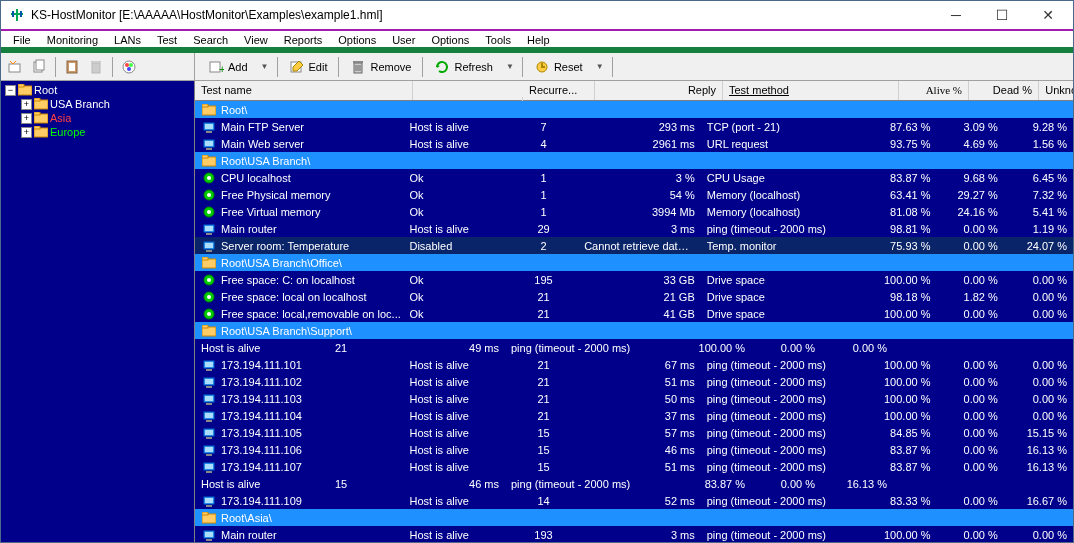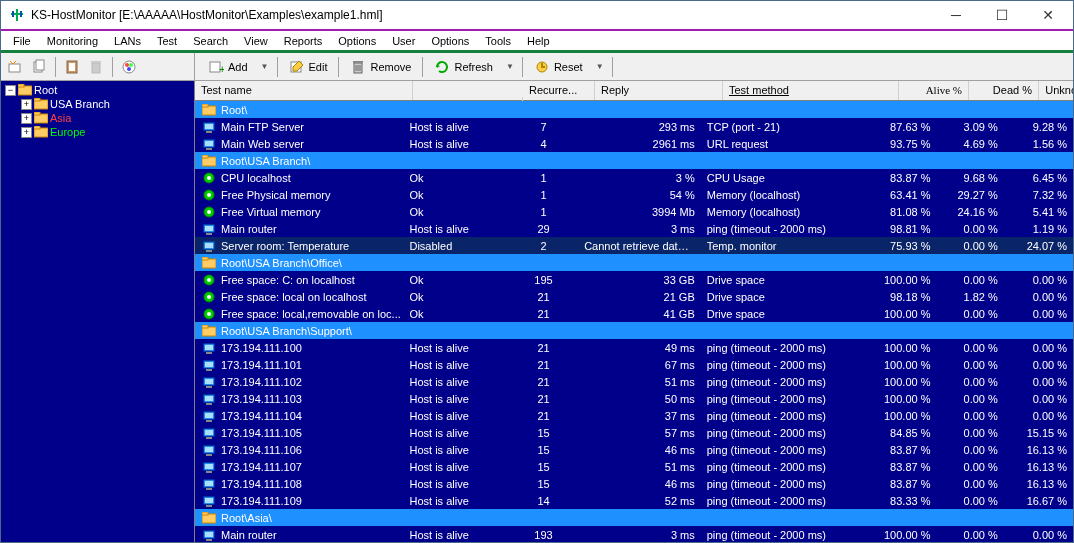--- a/index.html
+++ b/index.html
@@ -3,21 +3,21 @@
 <meta charset="utf-8">
 <style>
 *{margin:0;padding:0;box-sizing:border-box;font-family:Tahoma,Arial,sans-serif;font-size:11px}
 body{background:#fff;overflow:hidden}
 .window{width:1074px;height:543px;border:1px solid #4a6a8a;display:flex;flex-direction:column}
 .titlebar{height:30px;background:#fff;display:flex;align-items:center;padding:0 2px;border-bottom:2px solid #a21caf}
 .titlebar .app-icon{width:16px;height:16px;margin:0 6px;display:inline-flex;align-items:center;justify-content:center}
 .titlebar .title{flex:1;color:#000;font-size:12px}
 .win-controls{display:flex;gap:0}
 .win-btn{width:46px;height:30px;display:flex;align-items:center;justify-content:center;cursor:pointer;font-size:14px;color:#333}
-.menubar{height:22px;display:flex;align-items:flex-end;padding:0 4px;border-bottom:3px solid #15803d;background:#fff}
+.menubar{height:22px;display:flex;align-items:flex-start;padding:0 4px;border-bottom:6px solid #15803d;background:#fff}
 .menubar span{padding:3px 8px;cursor:pointer}
 .toolbar-row{height:28px;display:flex;border-bottom:1px solid #a0a0a0;background:#f0f0f0}
 .toolbar-left{width:194px;display:flex;align-items:center;padding:0 4px;gap:4px;border-right:1px solid #a0a0a0}
 .toolbar-right{flex:1;display:flex;align-items:center;padding:0 6px;gap:2px}
 .tb-icon{width:20px;height:20px;display:inline-flex;align-items:center;justify-content:center;cursor:pointer}
 .tb-sep{width:1px;height:20px;background:#a0a0a0;margin:0 2px}
 .tb-btn{display:flex;align-items:center;gap:4px;padding:2px 6px;cursor:pointer;border:1px solid transparent}
 .tb-dd{font-size:8px;color:#555;padding:0 4px;cursor:pointer}
 .content{flex:1;display:flex;overflow:hidden}
 .tree-pane{width:194px;background:#00008b;color:#fff;border-right:1px solid #808080;overflow:auto;padding:2px}
@@ -226,21 +226,21 @@
           </div>
         </div>
     </div>
 
     <div class="grid-pane">
       <div style="display:flex">
         <div class="grid-header" id="grid-header" style="flex:1">
             <div class="col" style="width: 218px; text-align: left;">Test name</div>
             <div class="col" style="width: 110px; text-align: left; margin-top: 16px;">Status</div>
             <div class="col" style="width: 72px; text-align: left;">Recurre...</div>
-            <div class="col" style="width: 128px; text-align: left;">Reply</div>
+            <div class="col" style="width: 128px; text-align: right;">Reply</div>
             <div class="col" style="width: 176px; text-align: left; text-decoration: underline;">Test method</div>
             <div class="col" style="width: 70px; text-align: right; font-family: Liberation Serif, serif;">Alive %</div>
             <div class="col" style="width: 70px; text-align: right;">Dead %</div>
             <div class="col" style="width: 72px; text-align: right; flex: 1 1 0%;">Unknown %</div>
           </div>
 
       </div>
       <div class="grid-body" id="grid-body">
           <div class="grow group">
             <div class="cell c-name">
@@ -464,30 +464,20 @@
               <span class="row-icon">
                 <svg width="14" height="12">
                   <rect x="0" y="2" width="14" height="9" fill="#fc6" stroke="#c80"></rect>
                   <rect x="0" y="0" width="6" height="3" fill="#fc6" stroke="#c80"></rect>
                 </svg>
               </span>
               <span>Root\USA Branch\Support\</span>
             </div>
           </div>
           <div class="grow">
-            <div class="cell c-name">
-              <span class="row-icon">
-                <svg width="14" height="14">
-                  <rect x="2" y="3" width="10" height="7" fill="#4af" stroke="#06c"></rect>
-                  <rect x="4" y="11" width="6" height="2" fill="#888"></rect>
-                  <rect x="3" y="4" width="8" height="5" fill="#adf"></rect>
-                </svg>
-              </span>
-              <span>173.194.111.100</span>
-            </div>
             <div class="cell c-status">Host is alive</div>
             <div class="cell c-recur">21</div>
             <div class="cell c-reply">49 ms</div>
             <div class="cell c-method">ping (timeout - 2000 ms)</div>
             <div class="cell c-alive">100.00 %</div>
             <div class="cell c-dead">0.00 %</div>
             <div class="cell c-unk">0.00 %</div>
           </div>
           <div class="grow">
             <div class="cell c-name">
@@ -616,30 +606,20 @@
             </div>
             <div class="cell c-status">Host is alive</div>
             <div class="cell c-recur">15</div>
             <div class="cell c-reply">51 ms</div>
             <div class="cell c-method">ping (timeout - 2000 ms)</div>
             <div class="cell c-alive">83.87 %</div>
             <div class="cell c-dead">0.00 %</div>
             <div class="cell c-unk">16.13 %</div>
           </div>
           <div class="grow">
-            <div class="cell c-name">
-              <span class="row-icon">
-                <svg width="14" height="14">
-                  <rect x="2" y="3" width="10" height="7" fill="#4af" stroke="#06c"></rect>
-                  <rect x="4" y="11" width="6" height="2" fill="#888"></rect>
-                  <rect x="3" y="4" width="8" height="5" fill="#adf"></rect>
-                </svg>
-              </span>
-              <span>173.194.111.108</span>
-            </div>
             <div class="cell c-status">Host is alive</div>
             <div class="cell c-recur">15</div>
             <div class="cell c-reply">46 ms</div>
             <div class="cell c-method">ping (timeout - 2000 ms)</div>
             <div class="cell c-alive">83.87 %</div>
             <div class="cell c-dead">0.00 %</div>
             <div class="cell c-unk">16.13 %</div>
           </div>
           <div class="grow">
             <div class="cell c-name">

